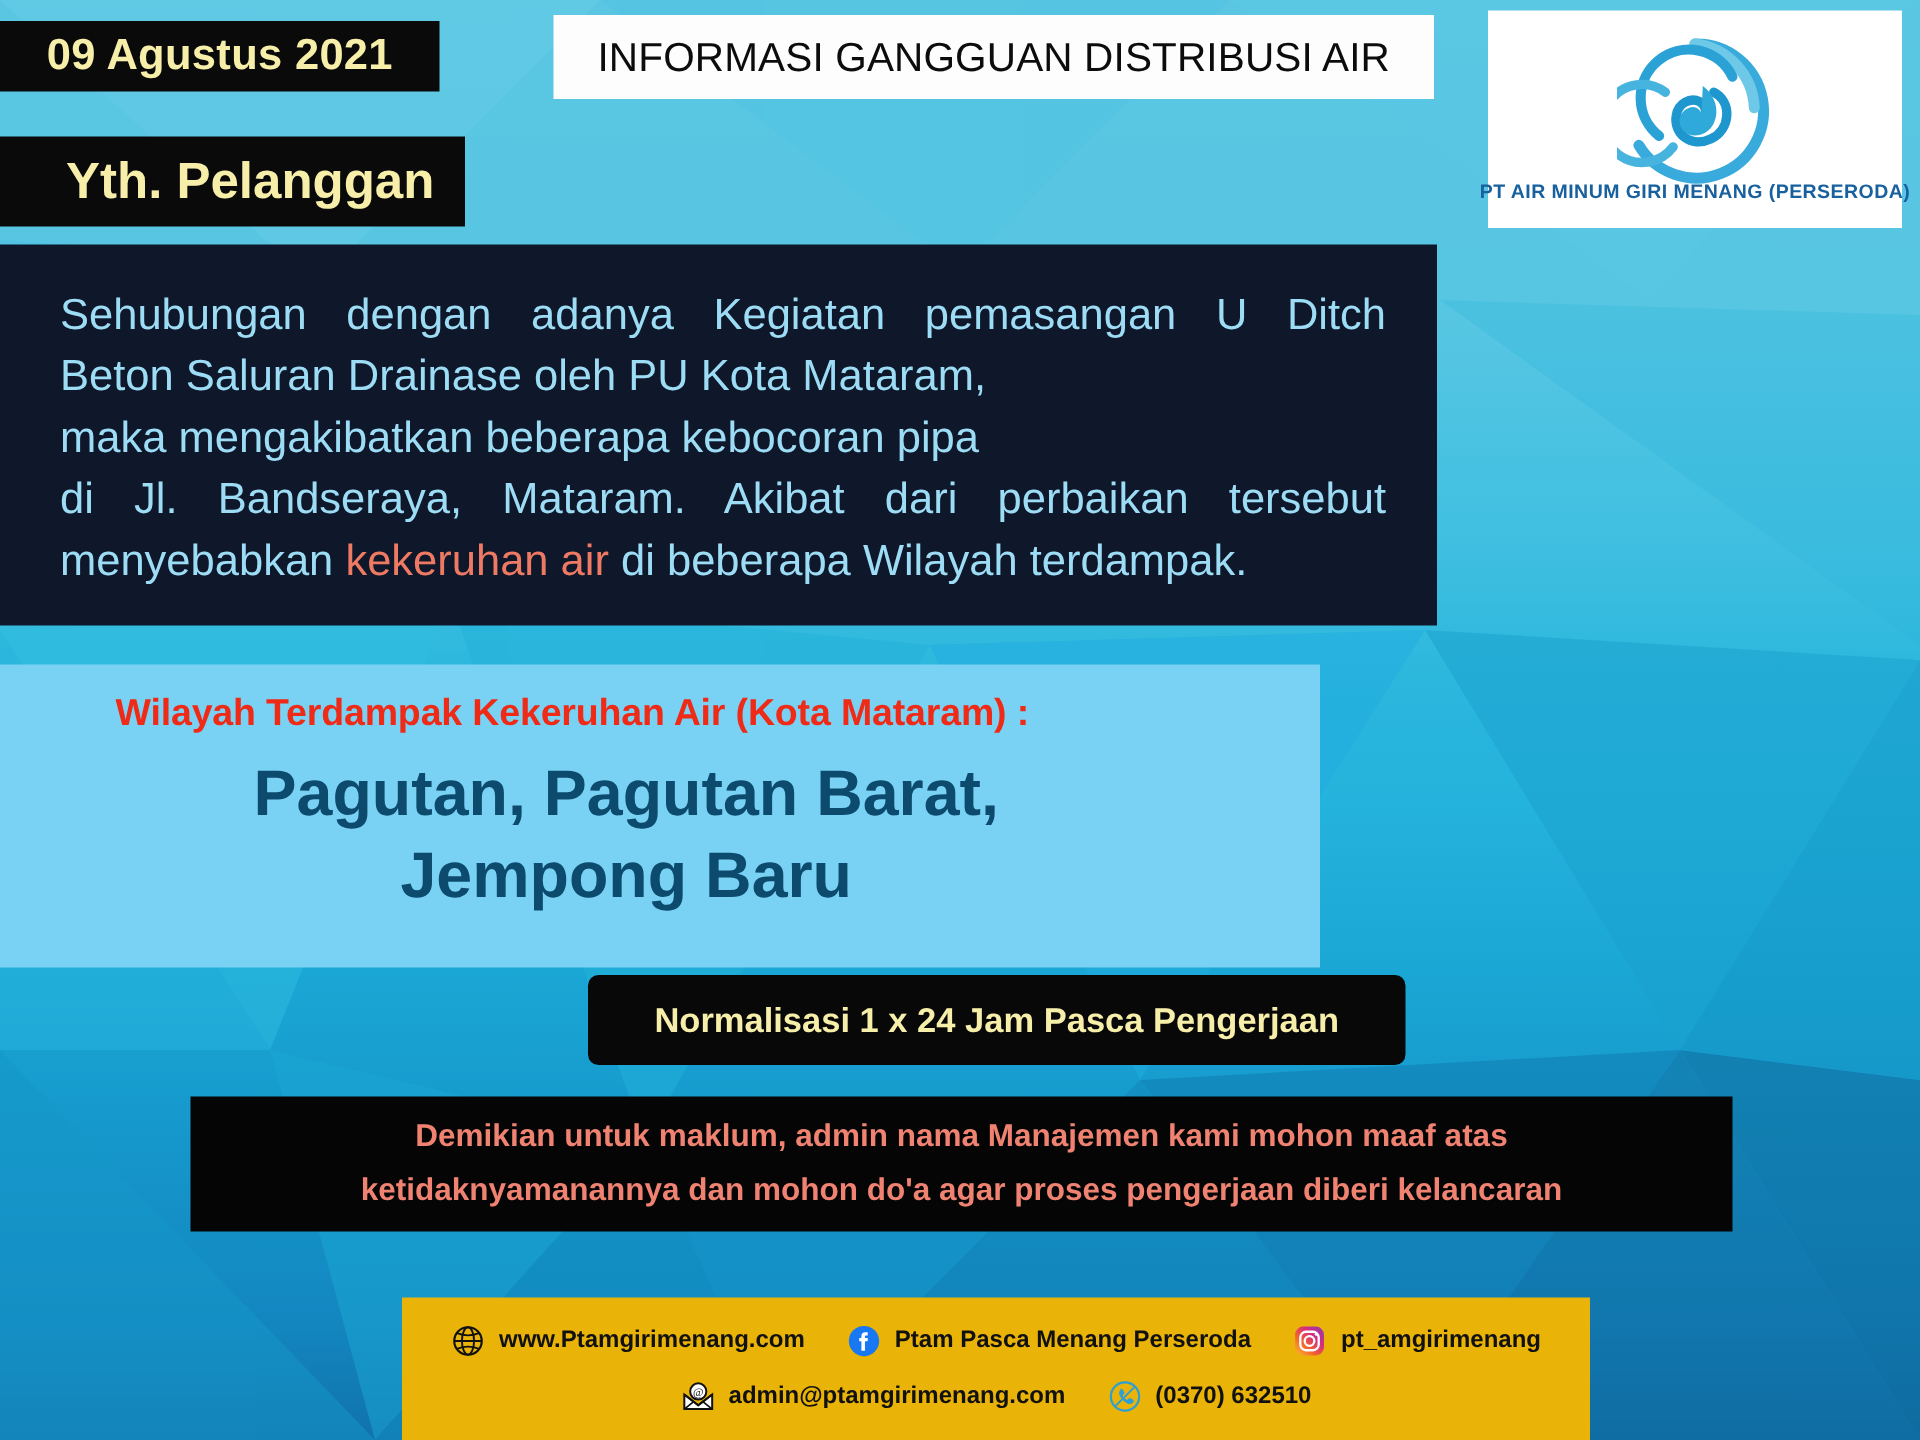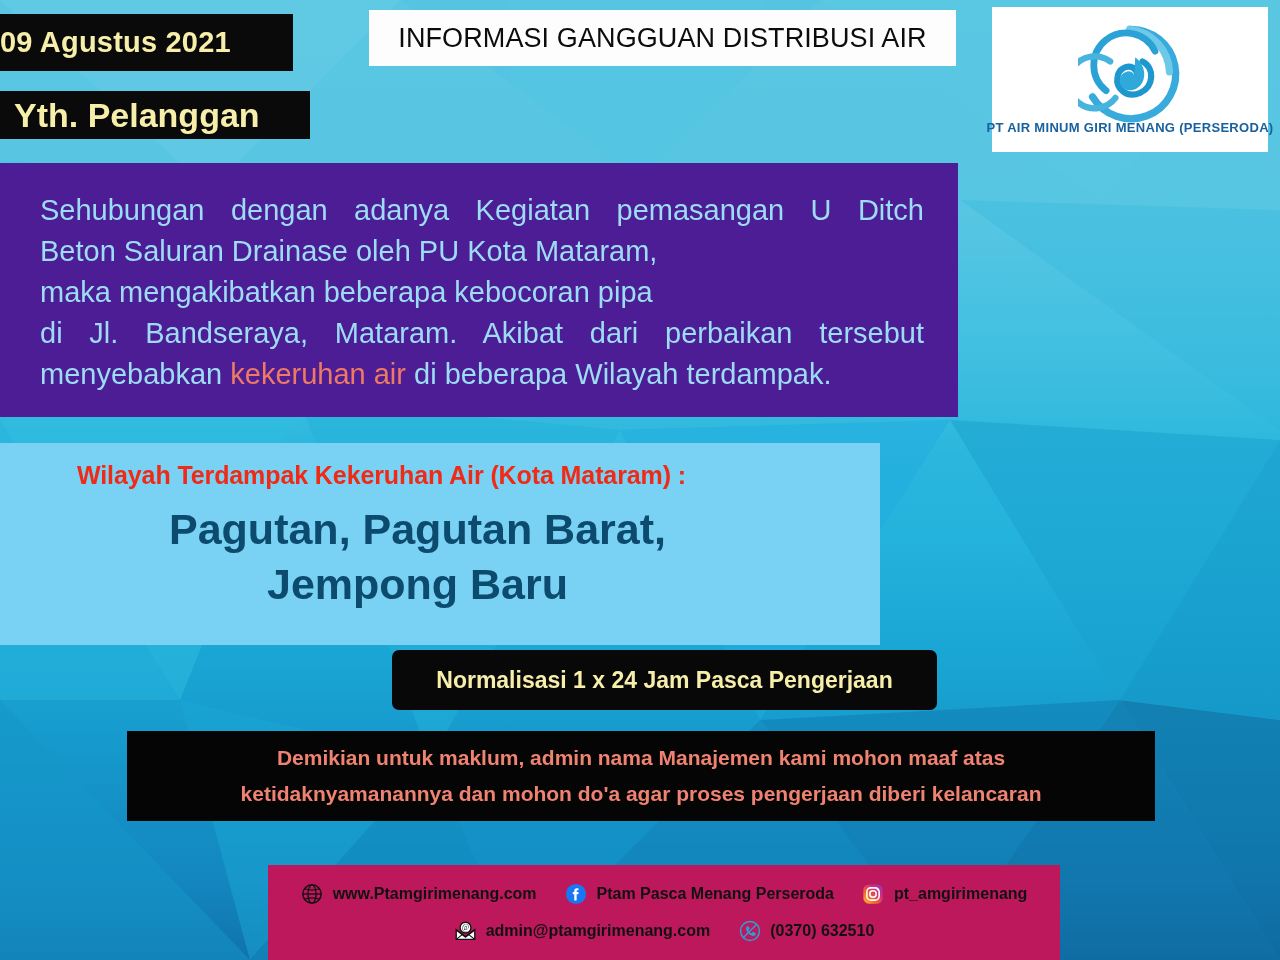--- a/index.html
+++ b/index.html
@@ -33,29 +33,29 @@
   
   .blk {
     position:absolute;
     background:#0a0a0a;
     display:flex;
     align-items:center;
   }
   .cream { color:#f7efa9; }
   
   #date-box {
-    left:0; top:14px; width:293px; height:57px;
-    justify-content:flex-start;
+    left:0; top:14px; width:293px; height:47px;
+    justify-content:center;
   }
   #date-box span {
     font-size:29px; font-weight:bold; letter-spacing:.2px;
   }
   #greet-box {
-    left:0; top:91px; width:310px; height:48px;
-    padding-left:14px;
+    left:0; top:91px; width:310px; height:60px;
+    padding-left:44px;
   }
   #greet-box span {
     font-size:34px; font-weight:bold;
   }
   
   #title-box {
     position:absolute; left:369px; top:10px; width:587px; height:56px;
     background:#fdfdfd;
     display:flex; align-items:center; justify-content:center;
   }
@@ -71,21 +71,21 @@
     align-items:center; justify-content:center;
   }
   #logo-mark { width:104px; height:104px; margin-top:-2px; }
   #logo-caption {
     color:#18619e; font-size:13px; font-weight:bold;
     letter-spacing:.3px; white-space:nowrap; margin-top:-6px;
   }
   
   #body-box {
     position:absolute; left:0; top:163px; width:958px; height:254px;
-    background:#4c1d95;
+    background:#0f172a;
     padding:27px 34px 0 40px;
   }
   #body-box p {
     color:#9ddcf5;
     font-size:29px;
     line-height:41px;
     font-weight:300;
   }
   #body-box p .hl { color:#ef7a63;margin-top:23px; }
   .just { text-align:justify; text-align-last:justify; }
@@ -121,21 +121,21 @@
     display:flex; flex-direction:column;
     align-items:center; justify-content:center;
   }
   #apology-box div {
     color:#ef8271; font-size:21px; font-weight:bold;
     line-height:36px; white-space:nowrap;
   }
   
   #footer {
     position:absolute; left:268px; top:865px; width:792px; height:95px;
-    background:#be185d;
+    background:#eab308;
     padding:10px 0 0 0;
   }
   .frow {
     display:flex; align-items:center; justify-content:center;
     height:37px; gap:9px;
   }
   .fitem { display:flex; align-items:center; gap:9px; }
   .fitem + .fitem { margin-left:19px; }
   .ftext {
     color:#111; font-size:16px; font-weight:bold; white-space:nowrap;

